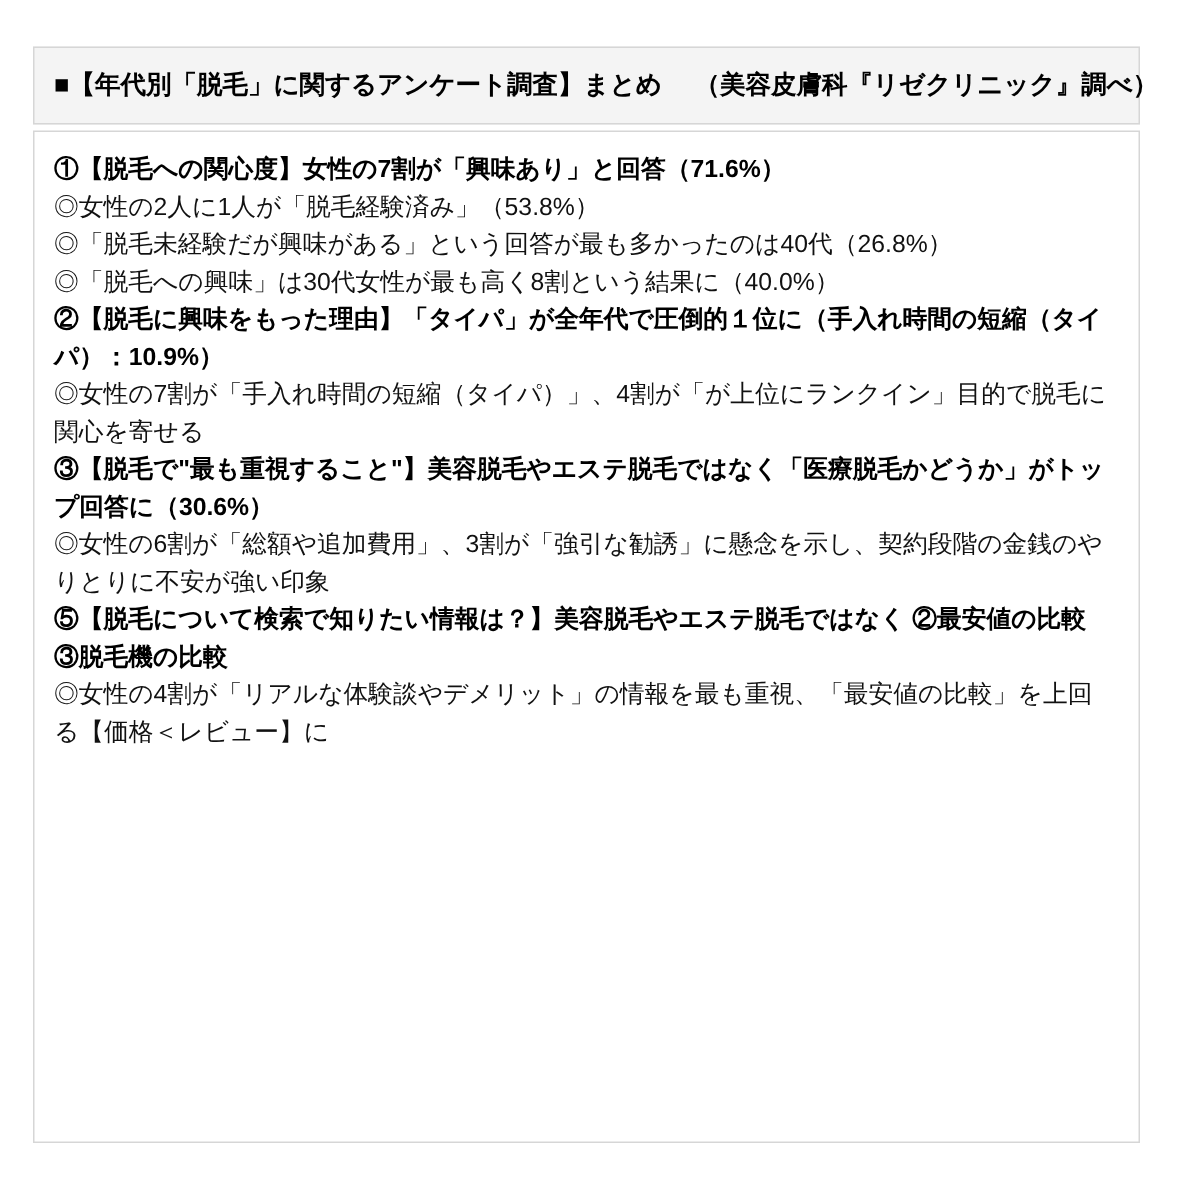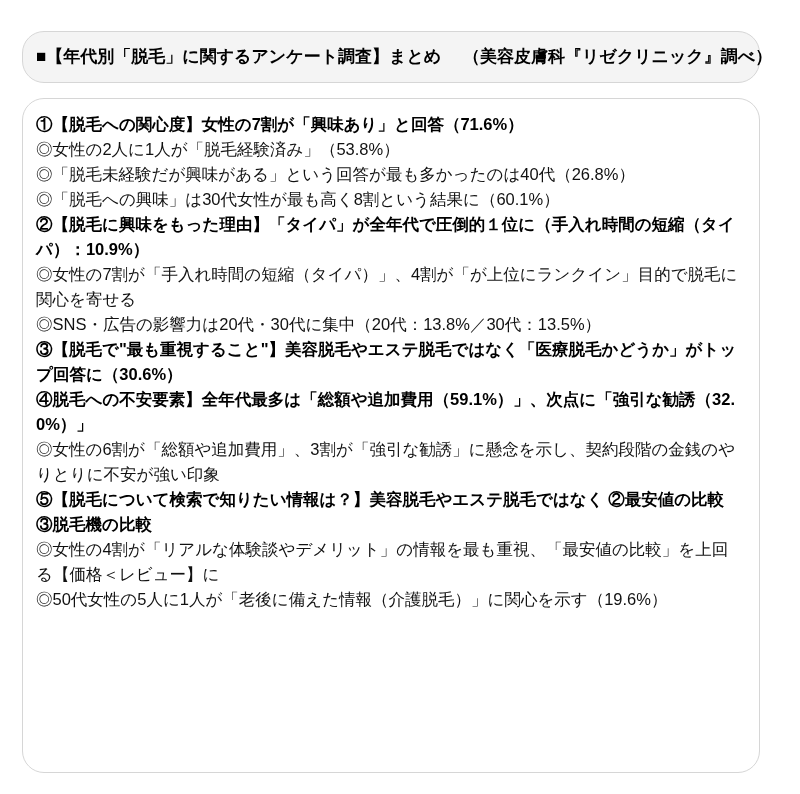--- a/index.html
+++ b/index.html
@@ -1,21 +1,21 @@
 <!DOCTYPE html>
 <html lang="ja" style="--header-bg: #f4f4f4; --card-border: #d6d6d6; --body-bg: #ffffff; --text: #111111;"><head>
 <meta charset="utf-8">
 <style>
   :root {
     --header-bg: #f4f4f4;
     --card-border: #d6d6d6;
     --body-bg: #ffffff;
     --text: #111111;
   }
-  * { box-sizing: border-box; border-radius: 22px; }
+  * { box-sizing: border-box; }
   html, body { margin: 0; padding: 0; }
   body {
     width: 800px;
     height: 794px;
     background: #ffffff;
     font-family: "Liberation Sans", sans-serif;
     color: var(--text);
   }
   .page {
     position: relative;
@@ -40,21 +40,21 @@
   }
   .title {
     margin: 0;
     font-size: 17px;
     line-height: 1.2;
     font-weight: bold;
     color: #000000;
     white-space: nowrap;
   }
   .body-card {
-    top: 98px;
+    top: 87px;
     height: 675px;
     background: var(--body-bg);
     padding: 13px 19px 0 13px;
   }
   .line {
     margin: 0;
     font-size: 16.5px;
     line-height: 25px;
     color: var(--text);
     word-break: break-all;
@@ -71,25 +71,22 @@
 
 <div class="page">
   <div class="card header-card">
     <h1 class="title">■【年代別「脱毛」に関するアンケート調査】まとめ　 （美容皮膚科『リゼクリニック』調べ）</h1>
   </div>
   <div class="card body-card">
     <div>
         <p class="line bold">①【脱毛への関心度】女性の7割が「興味あり」と回答（71.6%）</p>
         <p class="line">◎女性の2人に1人が「脱毛経験済み」（53.8%）</p>
         <p class="line">◎「脱毛未経験だが興味がある」という回答が最も多かったのは40代（26.8%）</p>
-        <p class="line">◎「脱毛への興味」は30代女性が最も高く8割という結果に（60.1%）</p>
+        <p class="line">◎「脱毛への興味」は30代女性が最も高く8割という結果に（40.0%）</p>
         <p class="line bold">②【脱毛に興味をもった理由】「タイパ」が全年代で圧倒的１位に（手入れ時間の短縮（タイパ）：10.9%）</p>
         <p class="line">◎女性の7割が「手入れ時間の短縮（タイパ）」、4割が「が上位にランクイン」目的で脱毛に関心を寄せる</p>
-        <p class="line">◎SNS・広告の影響力は20代・30代に集中（20代：13.8%／30代：13.5%）</p>
         <p class="line bold">③【脱毛で"最も重視すること"】美容脱毛やエステ脱毛ではなく「医療脱毛かどうか」がトップ回答に（30.6%）</p>
-        <p class="line bold">④脱毛への不安要素】全年代最多は「総額や追加費用（59.1%）」、次点に「強引な勧誘（32.0%）」</p>
         <p class="line">◎女性の6割が「総額や追加費用」、3割が「強引な勧誘」に懸念を示し、契約段階の金銭のやりとりに不安が強い印象</p>
         <p class="line bold">⑤【脱毛について検索で知りたい情報は？】美容脱毛やエステ脱毛ではなく ②最安値の比較 ③脱毛機の比較</p>
         <p class="line">◎女性の4割が「リアルな体験談やデメリット」の情報を最も重視、「最安値の比較」を上回る【価格＜レビュー】に</p>
-        <p class="line">◎50代女性の5人に1人が「老後に備えた情報（介護脱毛）」に関心を示す（19.6%）</p>
       </div>
   </div>
 </div>
 
 </body></html>

